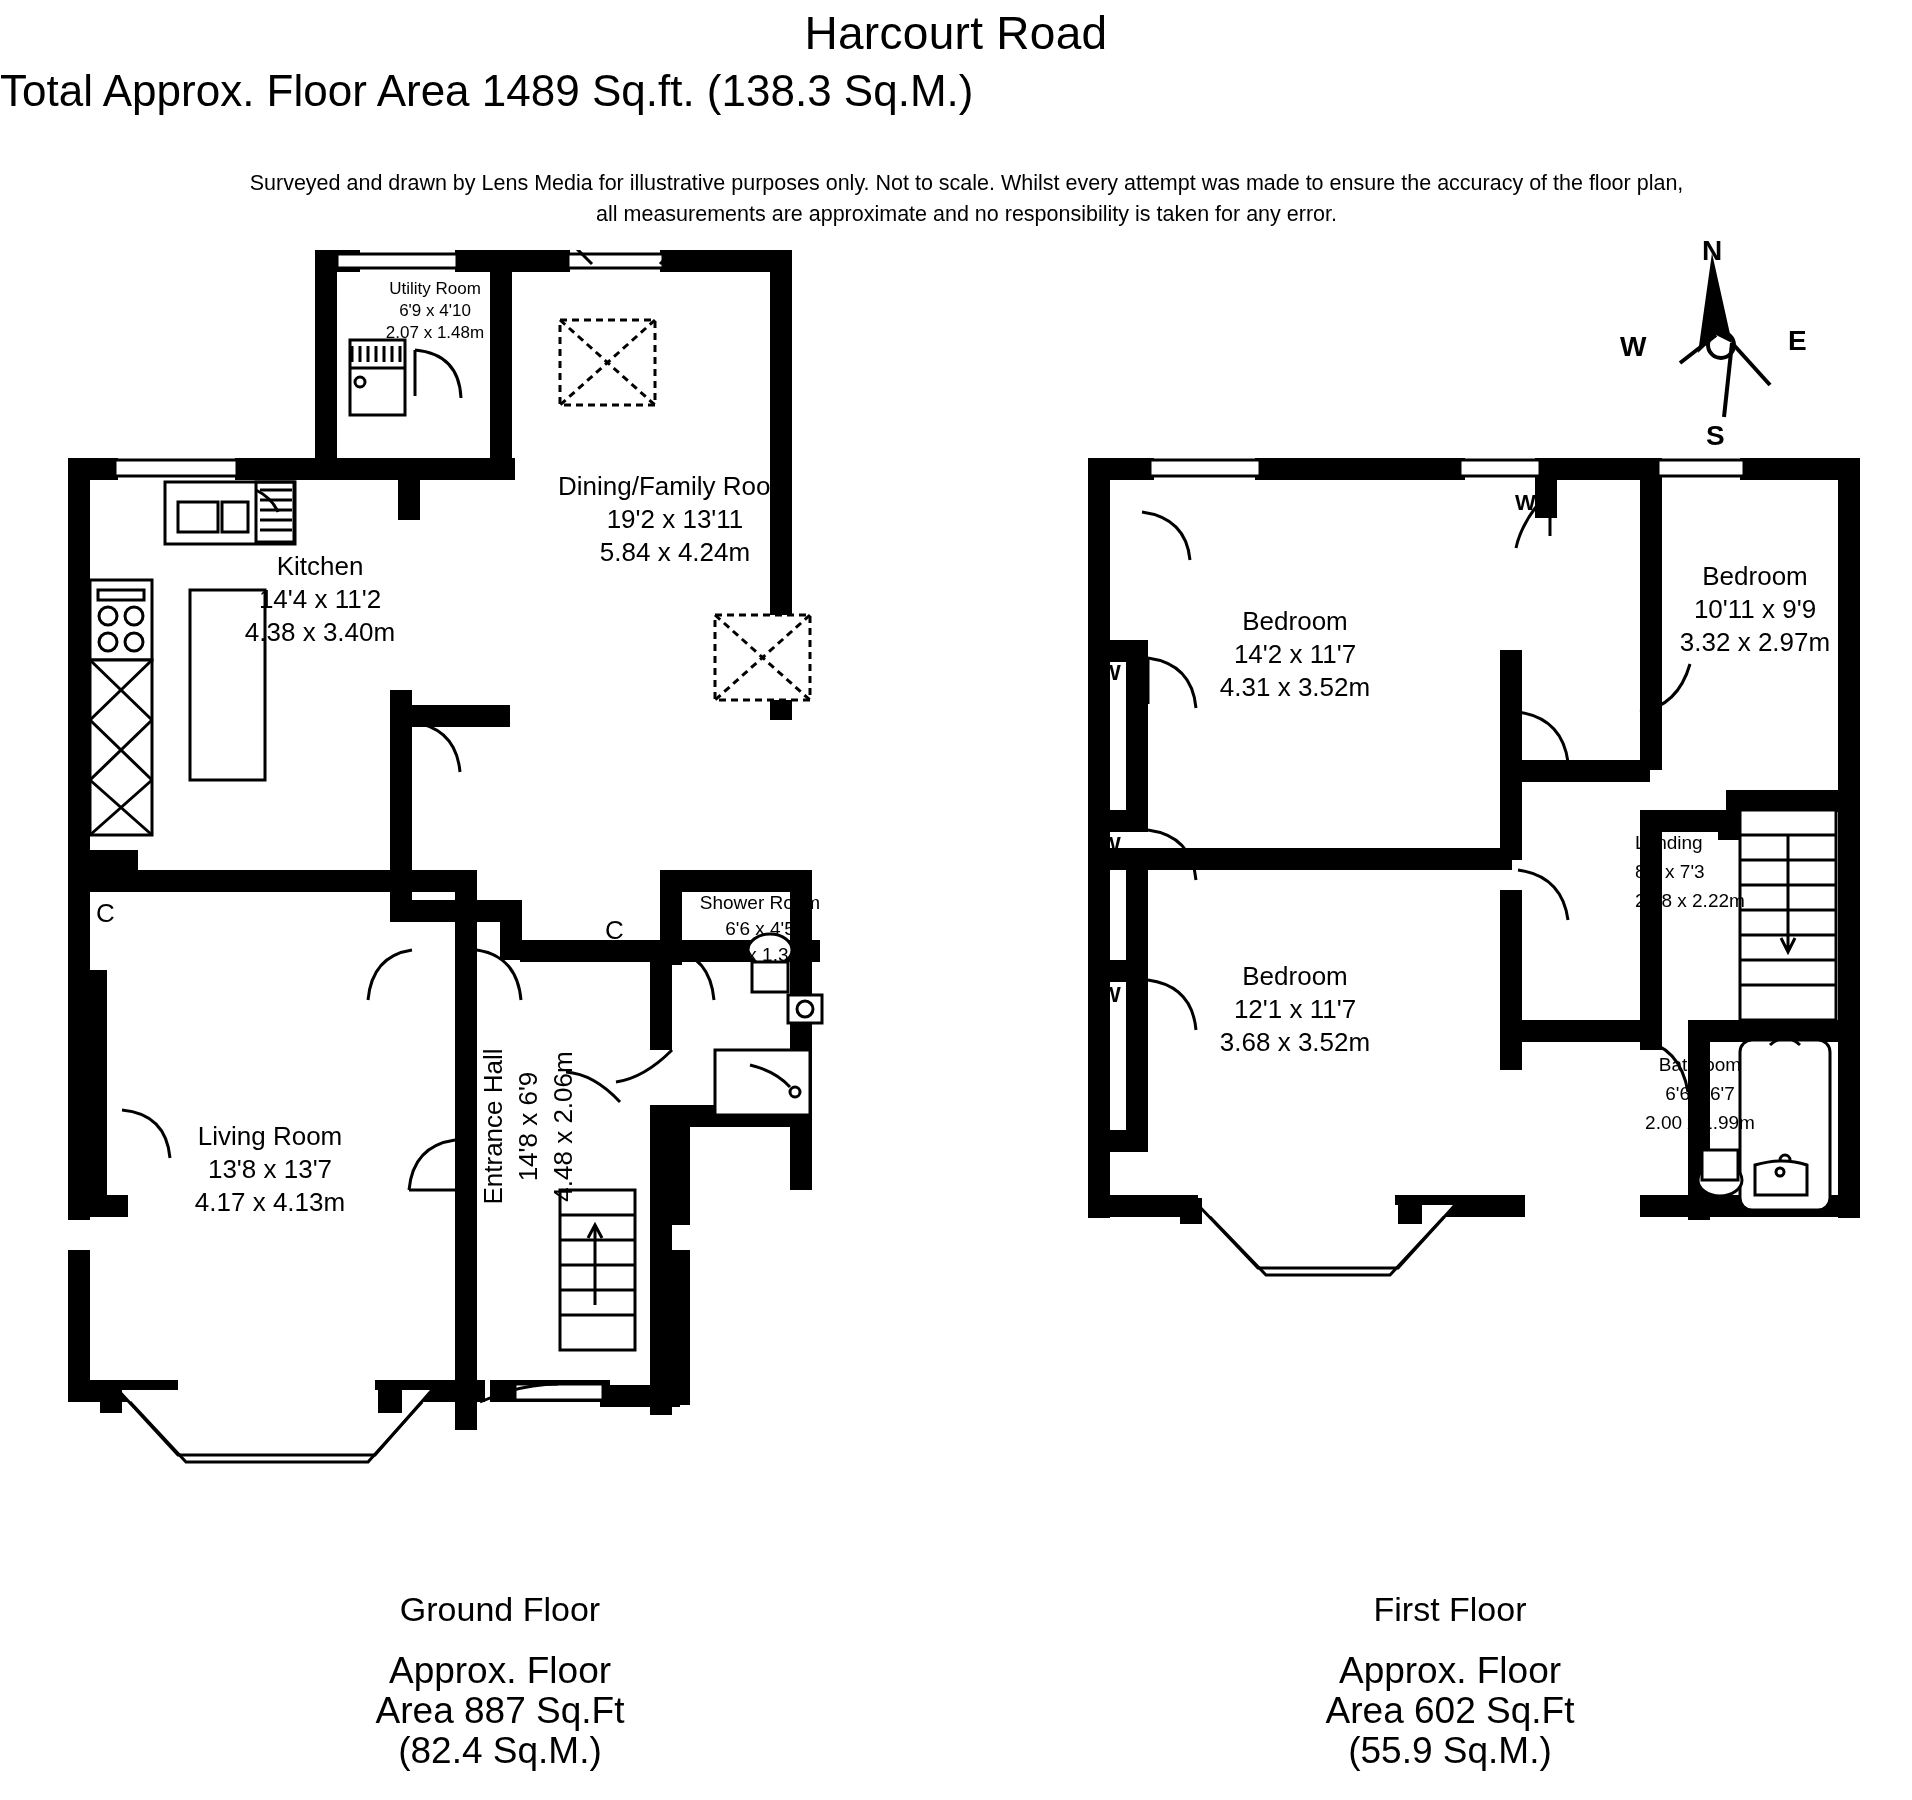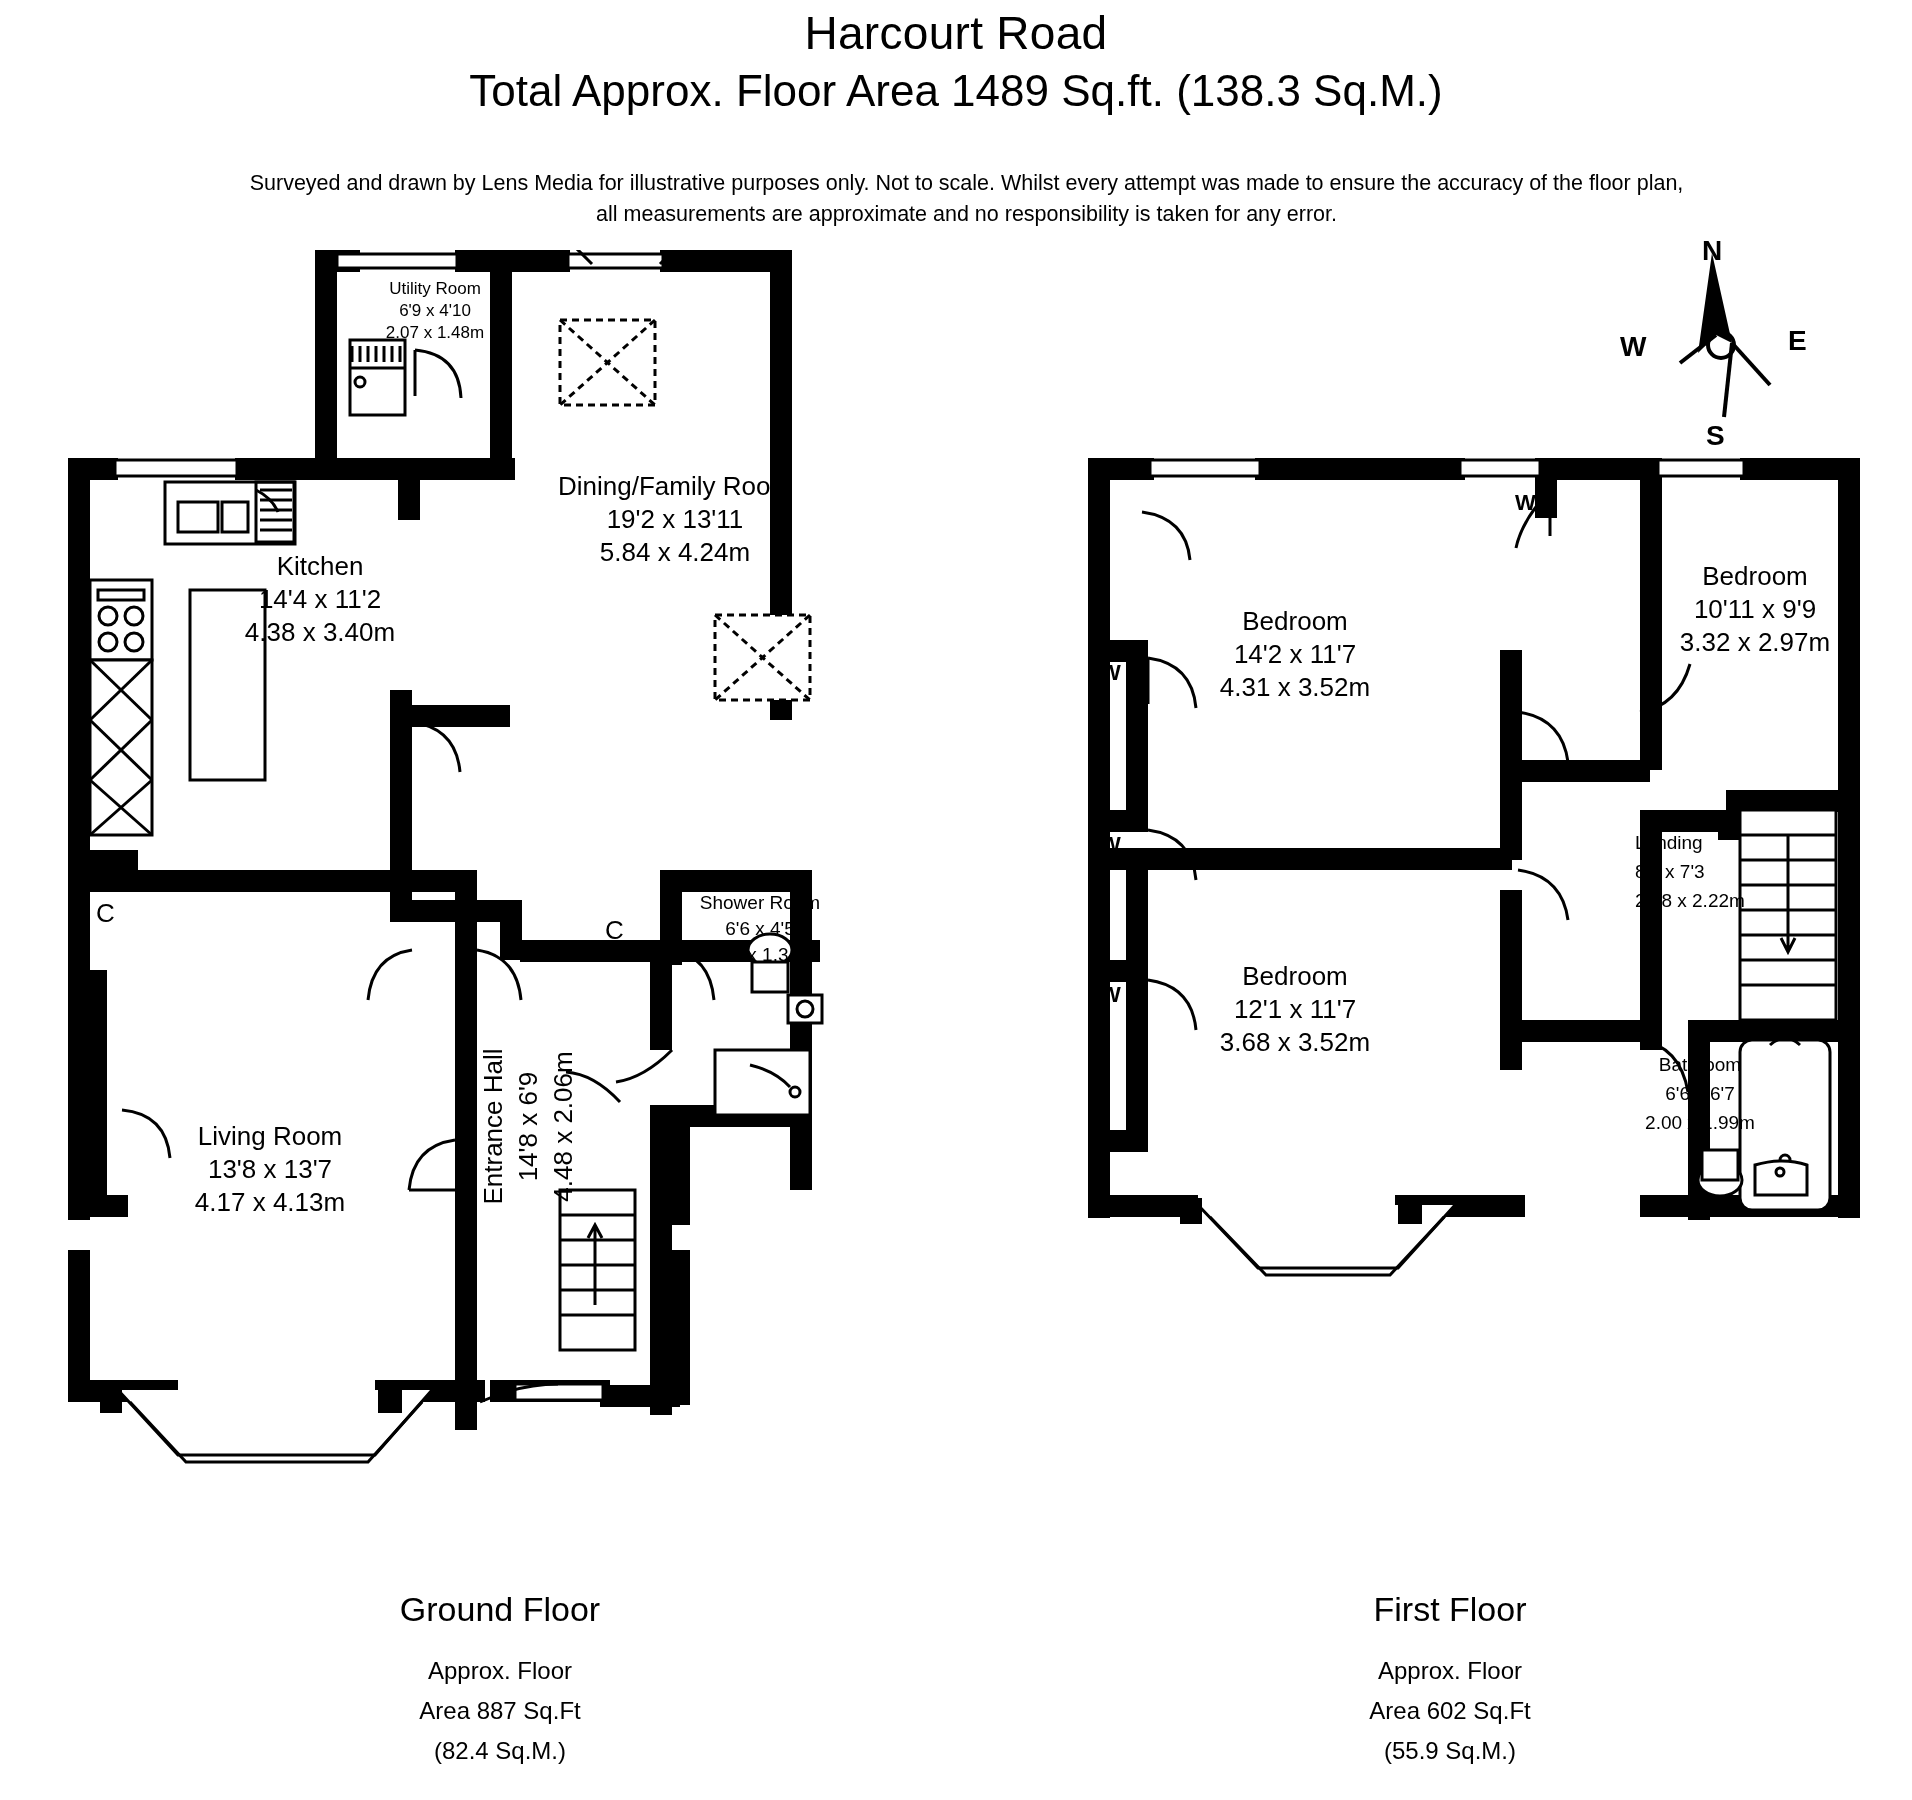--- a/index.html
+++ b/index.html
@@ -10,21 +10,21 @@
     color:#000;
     position:relative;
     overflow:hidden;
   }
   .title{
     position:absolute;left:0;right:0;top:6px;
     text-align:center;font-size:46px;font-weight:400;letter-spacing:.3px;
   }
   .subtitle{
     position:absolute;left:0;right:0;top:66px;
-    text-align:center;font-size:44px;font-weight:400;
+    font-size:44px;font-weight:400;
   }
   .disclaimer{
     position:absolute;left:0;right:0;top:168px;
     text-align:center;font-size:21.5px;line-height:31px;font-weight:400;padding-left:21px;
   }
 
   
   .compass{position:absolute;left:1620px;top:235px;width:210px;height:240px;}
   .compass .lbl{position:absolute;font-size:28px;font-weight:bold;}
   .compass .n{left:82px;top:0;}
@@ -35,21 +35,21 @@
   
   .plan{position:absolute;}
   #ground{left:60px;top:250px;width:1010px;height:1320px;}
   #first{left:1080px;top:250px;width:790px;height:1320px;}
   .room-label{position:absolute;text-align:center;font-size:26px;line-height:33px;white-space:nowrap;}
   .room-label.sm{font-size:17px;line-height:22px;}
   .room-label.md{font-size:19px;line-height:29px;}
 
   .footer{position:absolute;text-align:center;}
   .footer .ftitle{font-size:34px;margin-bottom:22px;}
-  .footer .fline{font-size:24px;line-height:40px;}
+  .footer .fline{font-size:37px;line-height:40px;}
 
   .letter{position:absolute;font-size:26px;font-weight:400;}
   .wlabel{position:absolute;font-size:22px;font-weight:bold;}
 
   svg{display:block;}
 </style>
 </head>
 <body>
 
 <div class="title">Harcourt Road</div>

